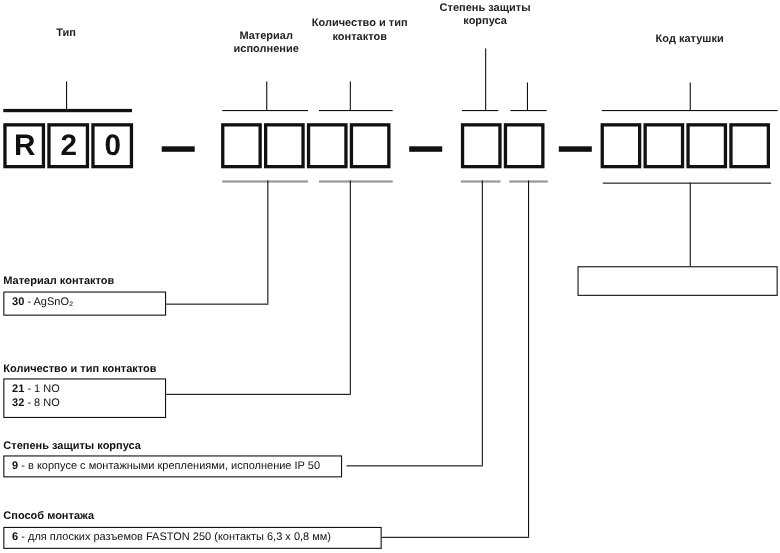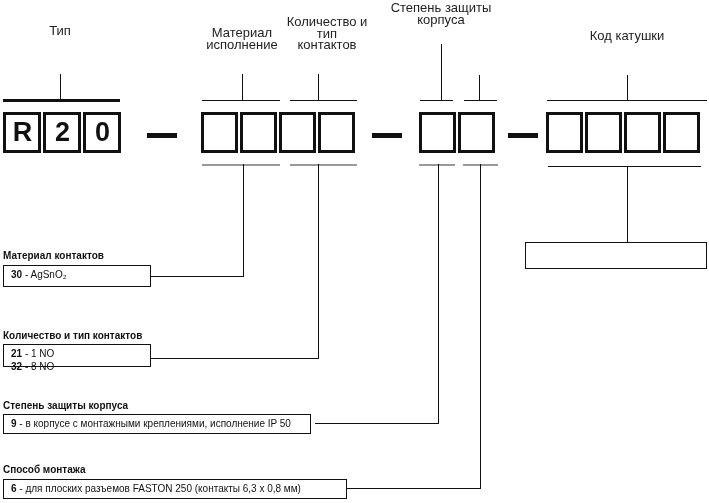--- a/index.html
+++ b/index.html
@@ -3,22 +3,22 @@
 <meta charset="utf-8">
 <style>
   html,body{margin:0;padding:0;background:#fff;}
   #stage{
     position:relative;width:709px;height:503px;background:#fff;overflow:hidden;
     font-family:"Liberation Sans","DejaVu Sans",sans-serif;color:#111;
   }
   .hline,.vline{position:absolute;background:#111;}
   .gray{background:#999;}
   .toplabel{
-    position:absolute;font-size:13px;line-height:11.5px;text-align:center;
-    white-space:pre-line;color:#222;
+    position:absolute;font-size:10px;line-height:11.5px;text-align:center;
+    white-space:pre-line;color:#222;font-weight:bold;
   }
   .codebox{position:absolute;display:flex;gap:2px;}
   .cell{width:31px;height:35px;border:3px solid #111;background:#fff;}
   .cell-lg{
     width:32px;height:35px;border:3px solid #111;background:#fff;
     display:flex;align-items:center;justify-content:center;
     font-weight:bold;font-size:27px;letter-spacing:-1px;
   }
   .dash{position:absolute;width:30px;height:5px;background:#111;top:133px;}
   .sec-heading{position:absolute;font-size:10px;font-weight:bold;white-space:nowrap;}
@@ -109,21 +109,21 @@
 
   <div class="vline" style="left:627px;top:166px;width:1px;height:76px;"></div>
   <div class="rect" style="left:525px;top:242px;width:180px;height:25px;"></div>
 
   <div class="sec-heading" style="left:3px;top:250px;">Материал контактов</div>
   <div class="valbox" style="left:3px;top:265px;width:148px;height:22px;">
     <div><b>30</b><span> - AgSnO₂</span></div>
   </div>
 
   <div class="sec-heading" style="left:3px;top:330px;">Количество и тип контактов</div>
-  <div class="valbox" style="left:3px;top:344px;width:148px;height:23px;">
+  <div class="valbox" style="left:3px;top:344px;width:148px;height:36px;">
     <div><b>21</b><span> - 1 NO</span></div>
     <div><b>32</b><span> - 8 NO</span></div>
   </div>
 
   <div class="sec-heading" style="left:3px;top:400px;">Степень защиты корпуса</div>
   <div class="valbox" style="left:3px;top:414px;width:308px;height:20px;">
     <div><b>9</b><span> - в корпусе с монтажными креплениями, исполнение IP 50</span></div>
   </div>
 
   <div class="sec-heading" style="left:3px;top:464px;">Способ монтажа</div>

